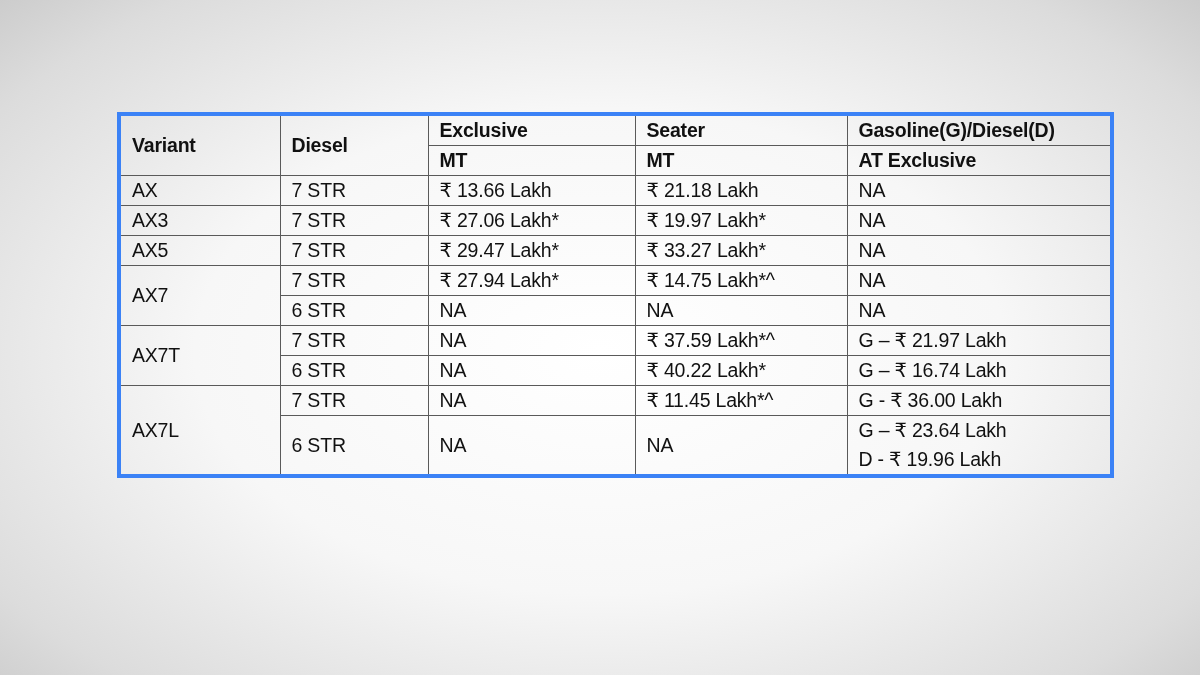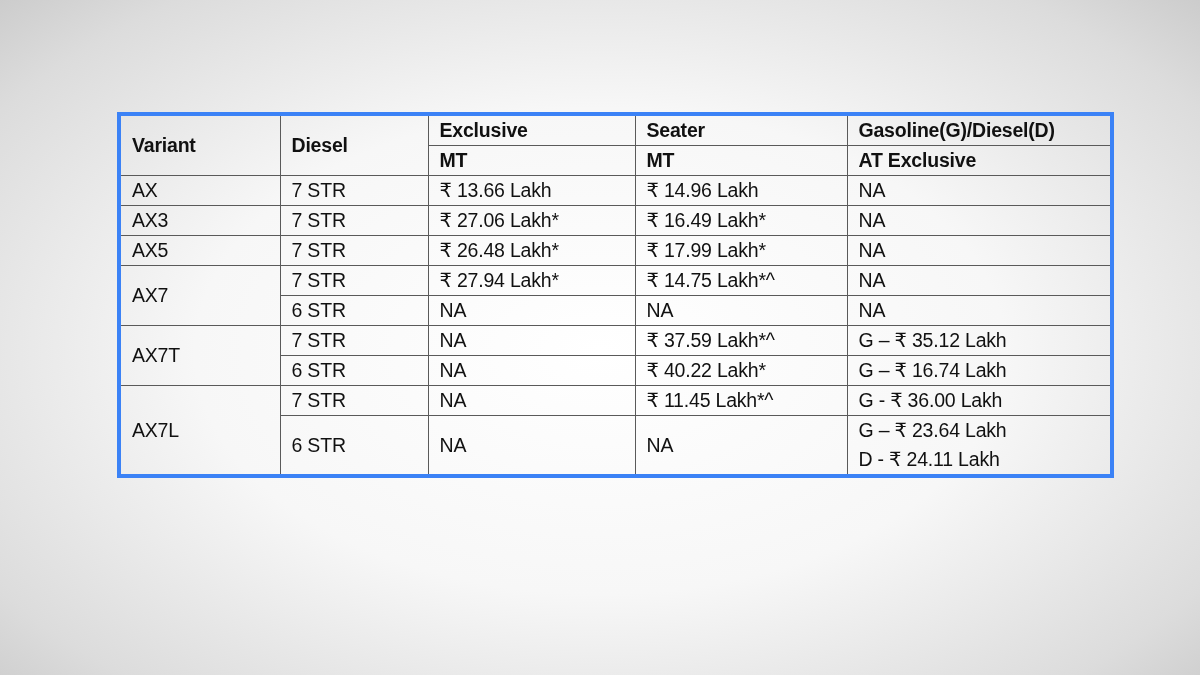--- a/index.html
+++ b/index.html
@@ -60,73 +60,73 @@
       <th>MT</th>
       <th>MT</th>
       <th>AT Exclusive</th>
     </tr>
   </thead>
   <tbody>
     <tr>
       <td>AX</td>
       <td>7 STR</td>
       <td>₹ 13.66 Lakh</td>
-      <td>₹ 14.96 Lakh</td>
+      <td>₹ 21.18 Lakh</td>
       <td>NA</td>
     </tr>
     <tr>
       <td>AX3</td>
       <td>7 STR</td>
       <td>₹ 27.06 Lakh*</td>
-      <td>₹ 16.49 Lakh*</td>
+      <td>₹ 19.97 Lakh*</td>
       <td>NA</td>
     </tr>
     <tr>
       <td>AX5</td>
       <td>7 STR</td>
-      <td>₹ 26.48 Lakh*</td>
-      <td>₹ 17.99 Lakh*</td>
+      <td>₹ 29.47 Lakh*</td>
+      <td>₹ 33.27 Lakh*</td>
       <td>NA</td>
     </tr>
     <tr>
       <td rowspan="2">AX7</td>
       <td>7 STR</td>
       <td>₹ 27.94 Lakh*</td>
       <td>₹ 14.75 Lakh*^</td>
       <td>NA</td>
     </tr>
     <tr>
       <td>6 STR</td>
       <td>NA</td>
       <td>NA</td>
       <td>NA</td>
     </tr>
     <tr>
       <td rowspan="2">AX7T</td>
       <td>7 STR</td>
       <td>NA</td>
       <td>₹ 37.59 Lakh*^</td>
-      <td>G – ₹ 35.12 Lakh</td>
+      <td>G – ₹ 21.97 Lakh</td>
     </tr>
     <tr>
       <td>6 STR</td>
       <td>NA</td>
       <td>₹ 40.22 Lakh*</td>
       <td>G – ₹ 16.74 Lakh</td>
     </tr>
     <tr>
       <td rowspan="2">AX7L</td>
       <td>7 STR</td>
       <td>NA</td>
       <td>₹ 11.45 Lakh*^</td>
       <td>G - ₹ 36.00 Lakh</td>
     </tr>
     <tr>
       <td class="tall">6 STR</td>
       <td class="tall">NA</td>
       <td class="tall">NA</td>
       <td class="tall multi">
         <span>G – ₹ 23.64 Lakh</span>
-        <span>D - ₹ 24.11 Lakh</span>
+        <span>D - ₹ 19.96 Lakh</span>
       </td>
     </tr>
   </tbody>
 </table>
 
 </body></html>

